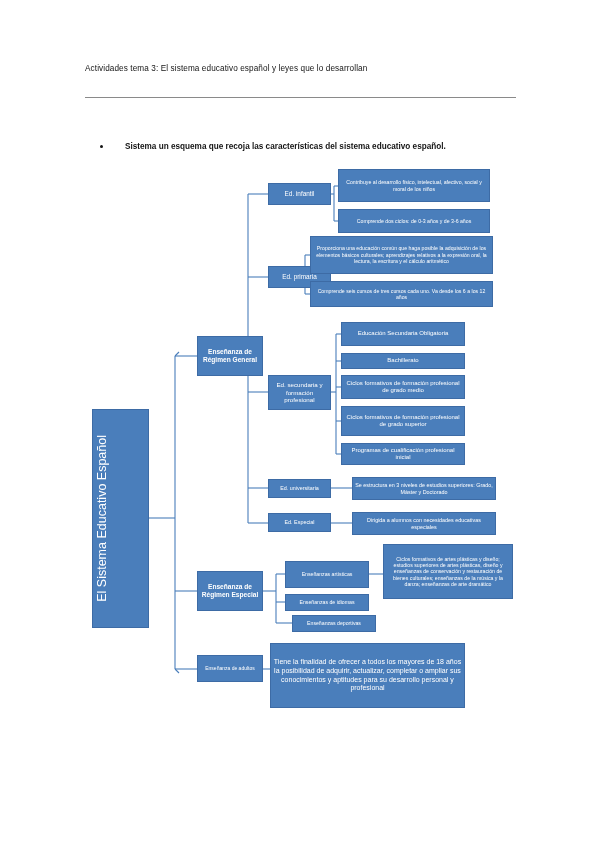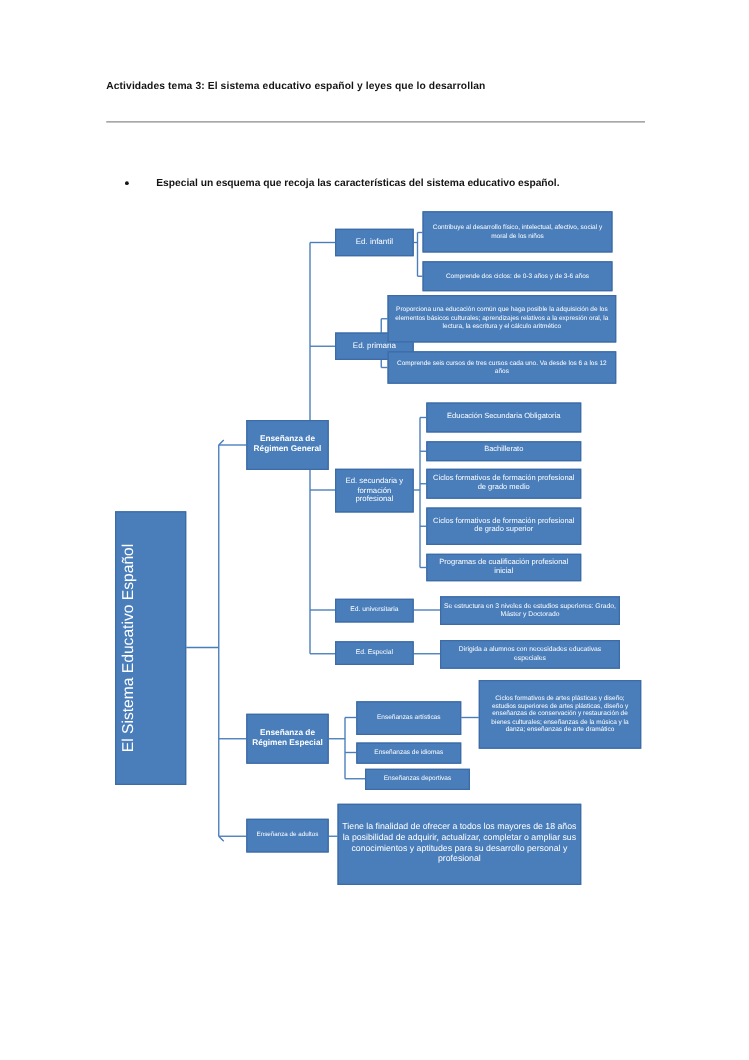--- a/index.html
+++ b/index.html
@@ -6,21 +6,21 @@
   body{
     width:599px;height:848px;position:relative;overflow:hidden;
     font-family:"Liberation Sans", sans-serif;
     color:#111;
   }
   .page{position:absolute;inset:0;background:#fff;}
 
   
   #doc-title{
     position:absolute;left:85px;top:64px;width:430px;
-    font-size:8.2px;font-weight:bold;letter-spacing:.1px;color:#141414;
+    font-size:8.2px;font-weight:normal;letter-spacing:.1px;color:#141414;
   }
   #header-rule{
     position:absolute;left:85px;top:97px;width:431px;height:0;
     border-top:1.2px solid #8a8a8a;
   }
 
   
   #bullet-row{
     position:absolute;left:100px;top:142px;width:420px;
     font-size:8.2px;font-weight:bold;color:#141414;
@@ -92,21 +92,21 @@
 </head>
 <body>
 
 <div class="page">
 
   <div id="doc-title">Actividades tema 3: El sistema educativo español y leyes que lo desarrollan</div>
   <div id="header-rule"></div>
 
   <div id="bullet-row">
     <span id="bullet-dot"></span>
-    <span id="bullet-text">Especial un esquema que recoja las características del sistema educativo español.</span>
+    <span id="bullet-text">Sistema un esquema que recoja las características del sistema educativo español.</span>
   </div>
 
   <div id="diagram">
 
     <svg id="connectors" viewBox="0 0 599 848" xmlns="http://www.w3.org/2000/svg">
       <g fill="none" stroke="#4a7ebb" stroke-width="1.1">
 
         <path d="M149 518 L175 518"></path>
         <path d="M175 356 L175 669"></path>
         <path d="M175 356 L197 356"></path>

